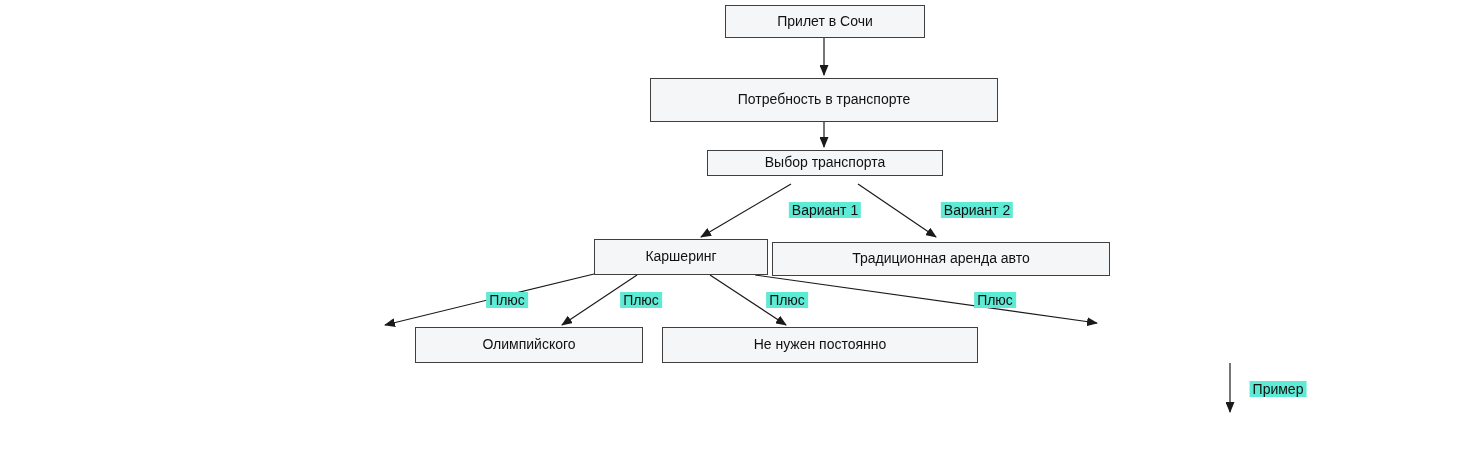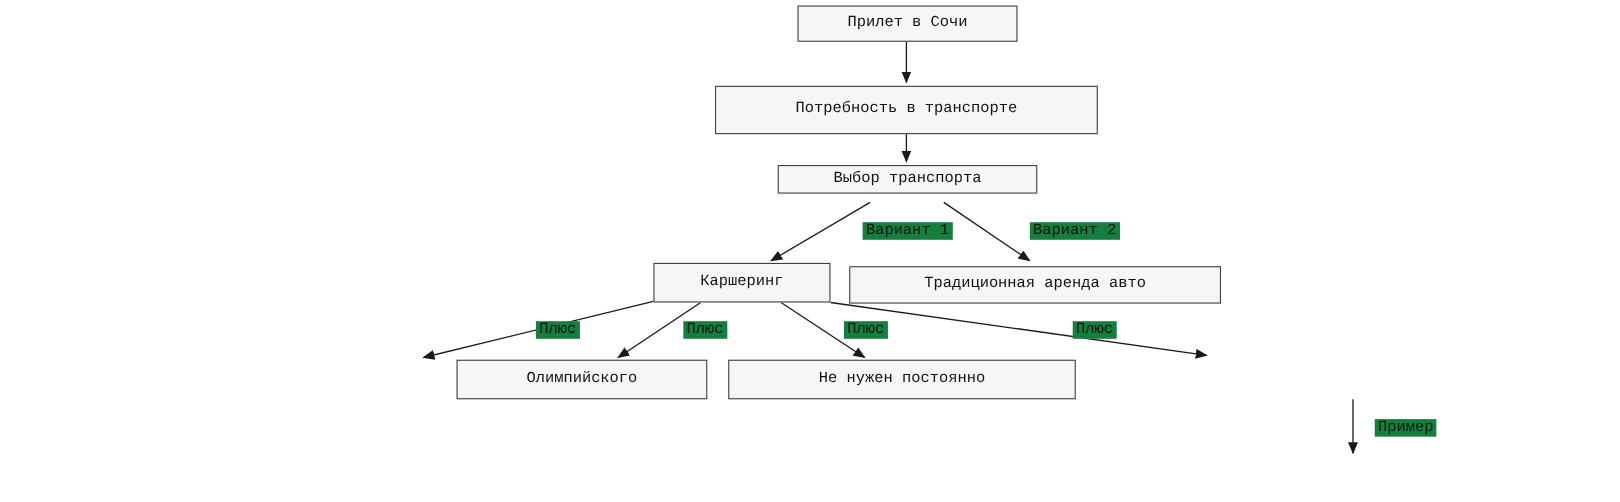--- a/index.html
+++ b/index.html
@@ -5,21 +5,21 @@
   html, body {
     margin: 0;
     padding: 0;
     background: #ffffff;
   }
   .canvas {
     position: relative;
     width: 1473px;
     height: 456px;
     background: #ffffff;
-    font-family: Liberation Mono, monospace;
+    font-family: Liberation Sans, sans-serif;
     overflow: hidden;
   }
   .edges-svg {
     position: absolute;
     left: 0;
     top: 0;
     width: 1473px;
     height: 456px;
   }
   .node {
@@ -31,21 +31,21 @@
     align-items: center;
     justify-content: center;
     text-align: center;
     font-size: 14px;
     color: #111111;
     line-height: 1.1;
   }
   .edge-label {
     position: absolute;
     transform: translate(-50%, -50%);
-    background: #15803d;
+    background: #5eead4;
     padding: 0 3px;
     font-size: 14px;
     color: #111111;
     white-space: nowrap;
   }
 </style>
 </head>
 <body>
 
 <div class="canvas">
@@ -69,21 +69,21 @@
 
   <div class="node" style="left:725px; top:5px;   width:200px; height:33px">
     <span>Прилет в Сочи</span>
   </div>
   <div class="node" style="left:650px; top:78px;  width:348px; height:44px">
     <span>Потребность в транспорте</span>
   </div>
   <div class="node" style="left:707px; top:150px; width:236px; height:26px">
     <span>Выбор транспорта</span>
   </div>
-  <div class="node" style="left:594px; top:239px; width:161px; height:36px">
+  <div class="node" style="left:594px; top:239px; width:174px; height:36px">
     <span>Каршеринг</span>
   </div>
   <div class="node" style="left:772px; top:242px; width:338px; height:34px">
     <span>Традиционная аренда авто</span>
   </div>
   <div class="node" style="left:415px; top:327px; width:228px; height:36px">
     <span>Олимпийского</span>
   </div>
   <div class="node" style="left:662px; top:327px; width:316px; height:36px">
     <span>Не нужен постоянно</span>

